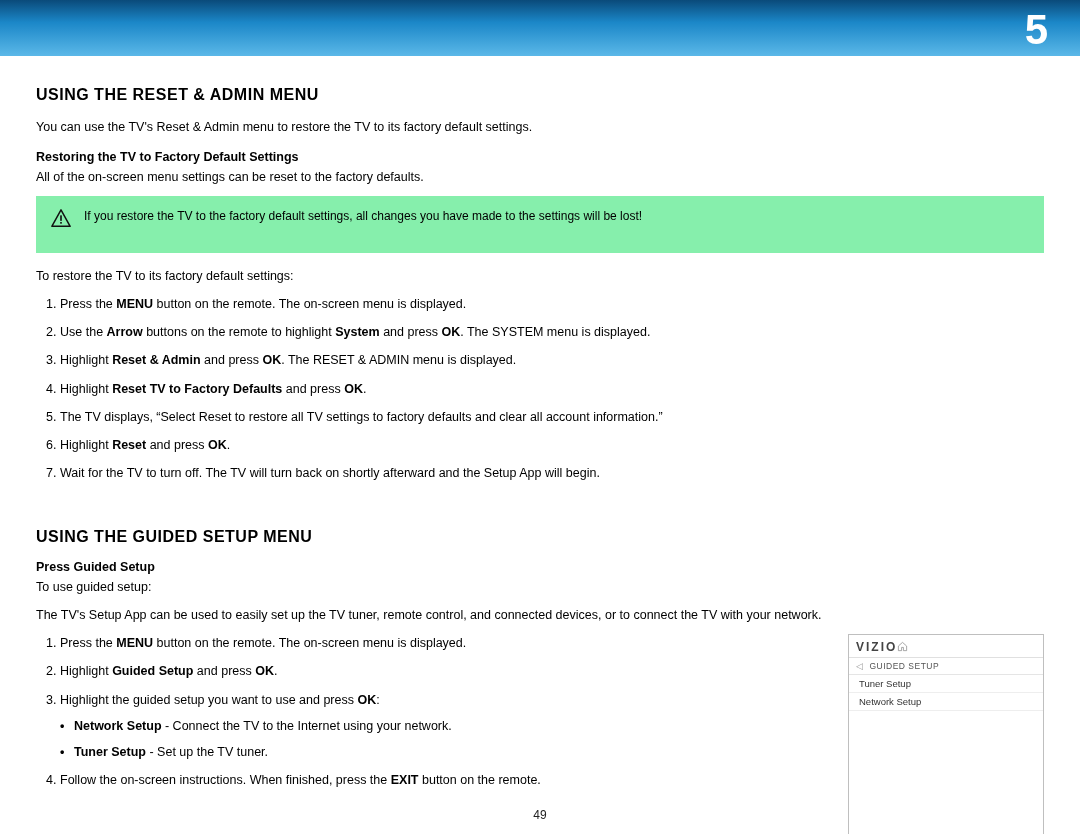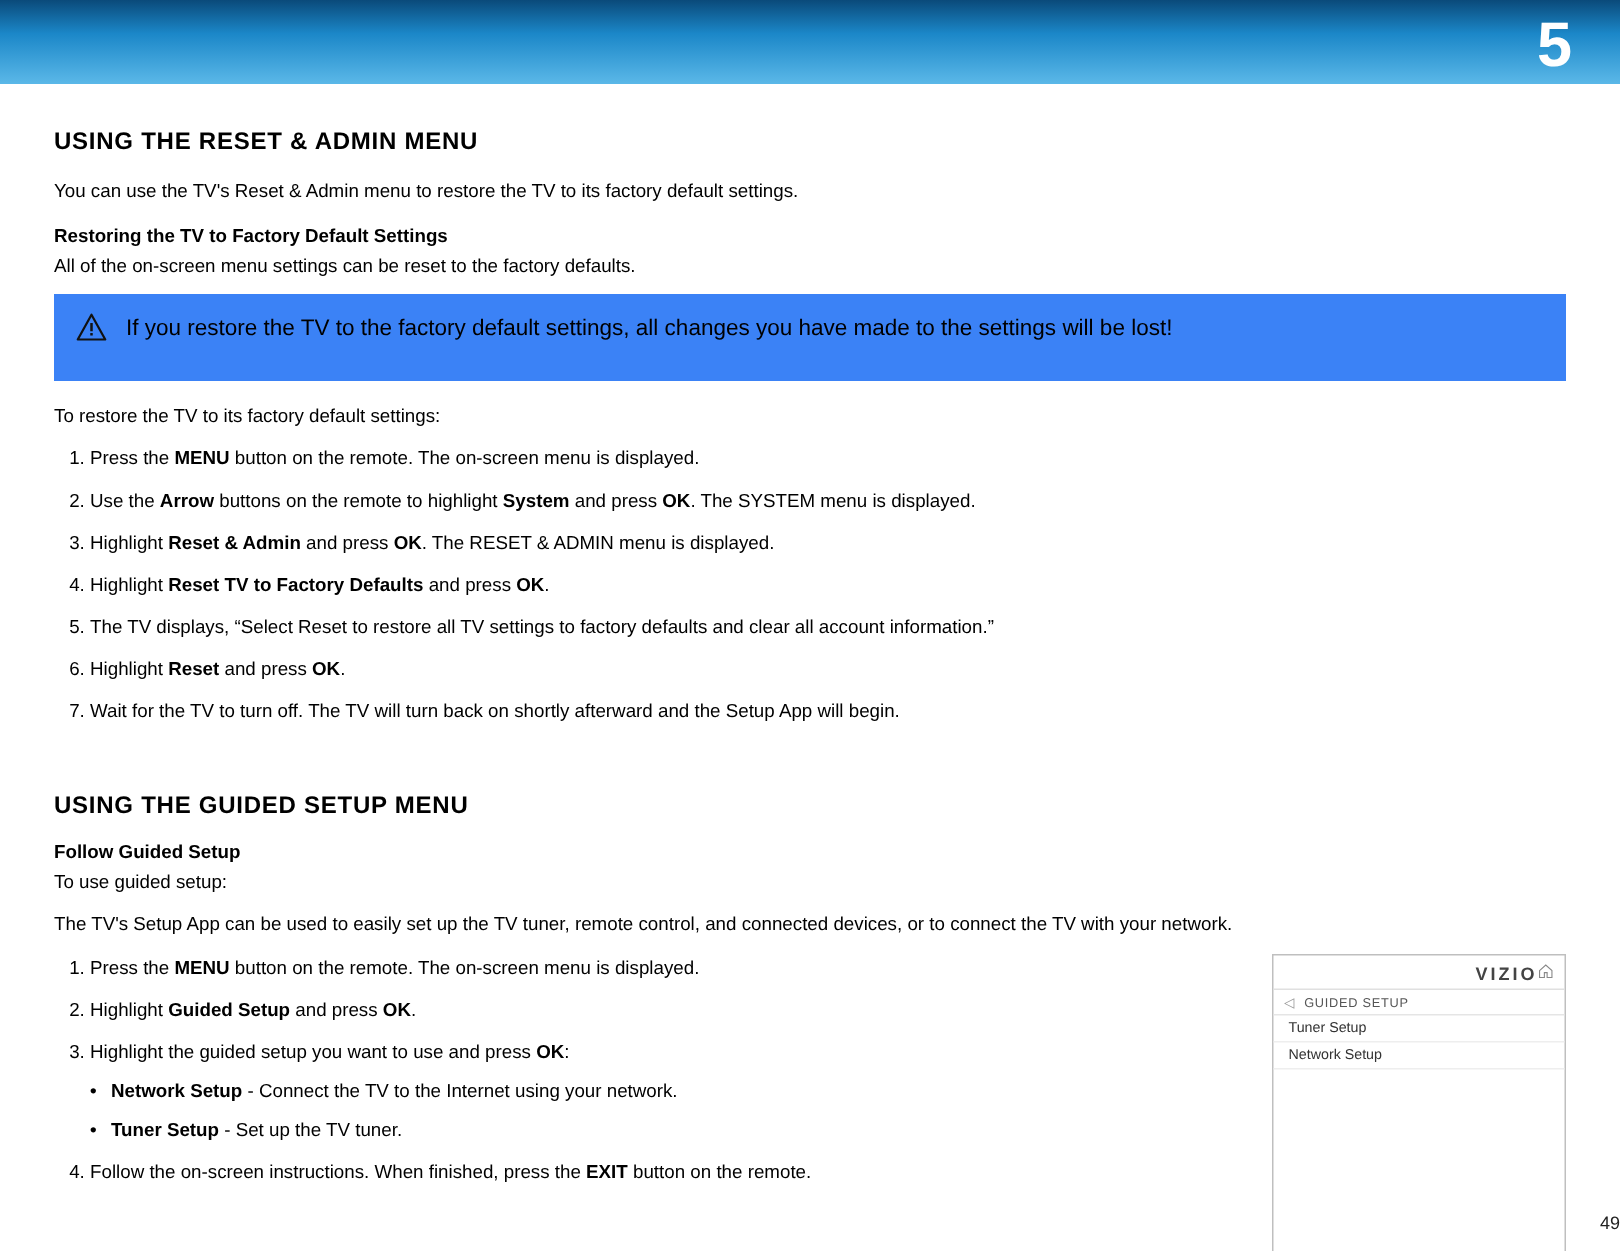--- a/index.html
+++ b/index.html
@@ -20,41 +20,41 @@
   .content {
     display: flex; gap: 36px; padding: 30px 36px 0 36px; flex-direction: column;
   }
   .col { flex: 1 1 0; }
   h2 { font-size: 16px; font-weight: 800; letter-spacing: 0.5px; margin-bottom: 14px; }
   .intro { font-size: 12.5px; line-height: 1.45; margin-bottom: 14px; }
   .subhead { font-size: 12.5px; font-weight: 700; margin-bottom: 4px; }
   .para { font-size: 12.5px; line-height: 1.45; margin-bottom: 10px; text-align: justify; }
   .justify-inter { text-align: justify; text-justify: inter-word; }
   .warn-box {
-    background: #3b82f6; padding: 12px 14px 10px 14px; margin: 10px 0 14px 0;
-    font-size: 15px; line-height: 1.4;
+    background: #86efac; padding: 12px 14px 10px 14px; margin: 10px 0 14px 0;
+    font-size: 12px; line-height: 1.4;
   }
   .warn-row { display: flex; gap: 12px; margin-bottom: 8px; }
   .warn-icon svg { width: 22px; height: 22px; }
   .warn-text { flex: 1; }
   .warn-p2 { margin-left: 34px; }
   ol.steps { list-style: decimal; padding-left: 24px; font-size: 12.5px; line-height: 1.45; }
   ol.steps > li { margin-bottom: 10px; }
   ol.steps li .indent { margin-top: 8px; margin-left: 0; }
   ul.bullets { list-style: none; padding-left: 14px; margin-top: 8px; }
   ul.bullets li { position: relative; margin-bottom: 8px; font-size: 12.5px; }
   ul.bullets li::before { content: "•"; position: absolute; left: -14px; font-weight: 700; }
   .right-split { display: flex; gap: 12px; }
   .right-text { flex: 1 1 0; }
   .menu-shot {
     width: 196px; flex: 0 0 196px; border: 1px solid #bfbfbf; background: #fff;
     font-size: 10px; height: 300px; display: flex; flex-direction: column;
   }
   .ms-hdr {
-    display: flex; justify-content: flex-end; align-items: center;
+    display: flex; justify-content: flex-start; align-items: center;
     padding: 5px 7px 3px 7px; border-bottom: 1px solid #e0e0e0;
   }
   .ms-logo { font-weight: 800; letter-spacing: 2px; font-size: 12px; color: #444; }
   .ms-home { font-size: 10px; color: #777; }
   .ms-crumb {
     display: flex; align-items: center; gap: 6px; padding: 3px 7px;
     border-bottom: 1px solid #e5e5e5; color: #555; font-size: 8.5px; letter-spacing: 0.5px;
   }
   .ms-crumb .tri { color: #999; font-size: 9px; }
   .ms-item { padding: 3px 10px; border-bottom: 1px solid #eee; font-size: 9.5px; color: #333; }
@@ -62,21 +62,21 @@
   .ms-footer {
     border-top: 1px solid #d9e3ea; padding: 4px 0 5px 0;
     display: flex; justify-content: center; align-items: center; gap: 18px;
     color: #7a8a96; background: #fafcfd;
   }
   .ms-footer .fi { font-size: 11px; display: inline-flex; align-items: center; }
   .ms-footer .fi .bar { display:inline-block; width:14px; border-bottom:1.5px solid #7a8a96; position:relative; top:-1px;}
   .ms-footer .fi .box { display:inline-block; width:10px; height:7px; border:1px solid #7a8a96; margin-left:2px; margin-right:2px; position:relative; top:-3px;}
   .ms-footer .fi .gear { font-size:11px; }
   .pagenum {
-    position: absolute; bottom: 12px; width: 100%; text-align: right;
+    position: absolute; bottom: 12px; width: 100%; text-align: center;
     font-size: 12px; color: #222;
   }
 </style>
 </head>
 <body>
 
 <div class="page">
   <div class="banner">
     <div class="banner-num">5</div>
   </div>
@@ -113,21 +113,21 @@
         <li>
           <p class="indent">The TV displays, “Select Reset to restore all TV settings to factory defaults and clear all account information.”</p>
         </li>
         <li><span>Highlight </span><b>Reset</b><span> and press </span><b>OK</b><span>.</span></li>
         <li>Wait for the TV to turn off. The TV will turn back on shortly afterward and the Setup App will begin.</li>
       </ol>
     </div>
 
     <div class="col">
       <h2>USING THE GUIDED SETUP MENU</h2>
-      <p class="subhead">Follow Guided Setup</p>
+      <p class="subhead">Press Guided Setup</p>
       <p class="para">To use guided setup:</p>
       <p class="para justify-inter">The TV's Setup App can be used to easily set up the TV tuner, remote control, and connected devices, or to connect the TV with your network.</p>
 
       <div class="right-split">
         <div class="right-text">
           <ol class="steps">
             <li><span>Press the </span><b>MENU</b><span> button on the remote. The on-screen menu is displayed.</span></li>
             <li><span>Highlight </span><b>Guided Setup</b><span> and press </span><b>OK</b><span>.</span></li>
             <li>
               <span>Highlight the guided setup you want to use and press </span><b>OK</b><span>:</span>

